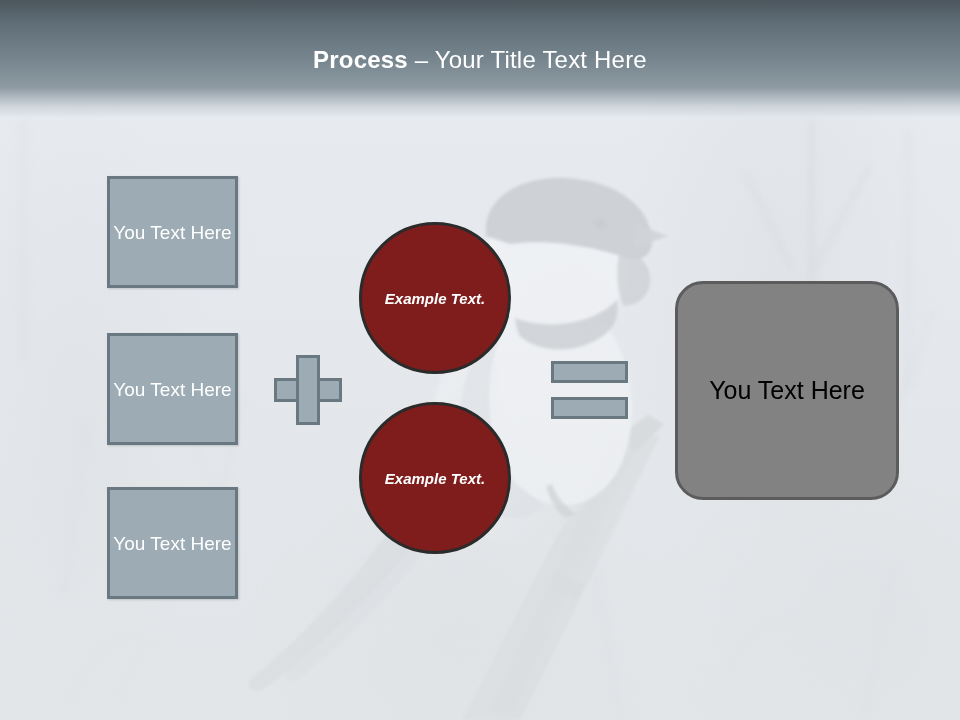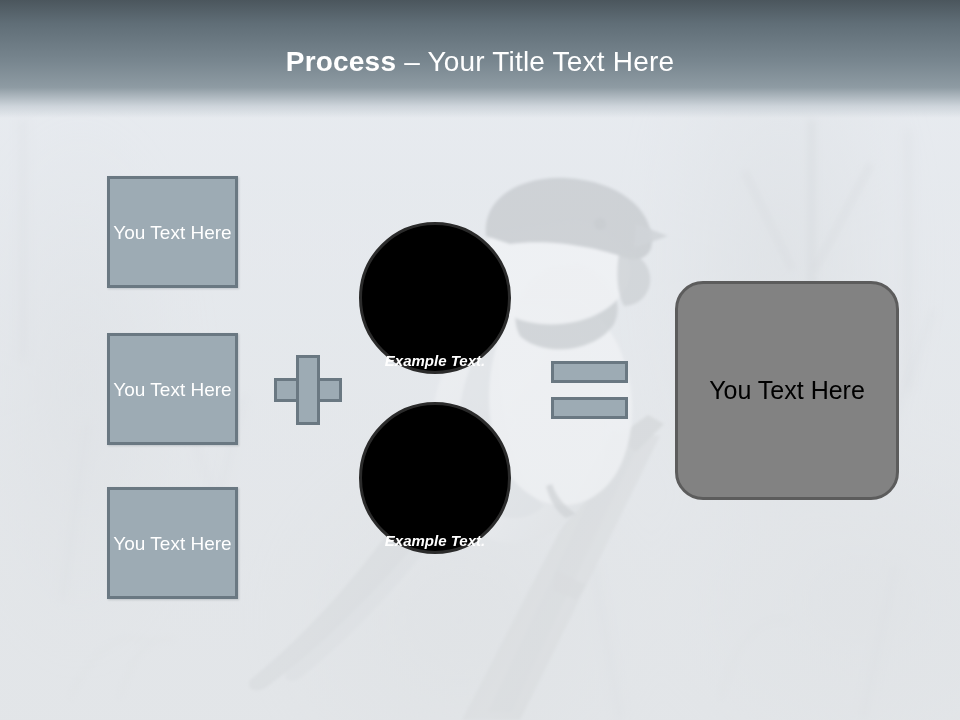--- a/index.html
+++ b/index.html
@@ -83,21 +83,21 @@
         rgba(197,205,212,.75) 90%,
         rgba(226,230,236,0) 100%);
   }
   .header-title {
     position: absolute;
     left: 0;
     top: 46px;
     width: 960px;
     text-align: center;
     color: #ffffff;
-    font-size: 28px;
+    font-size: 24px;
     letter-spacing: .2px;
     white-space: nowrap;
   }
   .header-title .bold { font-weight: bold; }
   .header-title .rest { font-weight: normal; }
 
   
   .text-box {
     position: absolute;
     left: 107px;
@@ -141,25 +141,25 @@
     width: 18px; height: 18px;
     background: #9dabb4;
   }
 
   
   .circle {
     position: absolute;
     width: 152px;
     height: 152px;
     border-radius: 50%;
-    background: #000000;
+    background: #7f1d1d;
     border: 3px solid #2b2b2b;
     box-sizing: border-box;
     display: flex;
-    align-items: flex-end;
+    align-items: center;
     justify-content: center;
     text-align: center;
     color: #ffffff;
     font-size: 15px;
     line-height: 21px;
     font-weight: bold;
     font-style: italic;
   }
   .circle.c1 { left: 359px; top: 222px; }
   .circle.c2 { left: 359px; top: 402px; }

